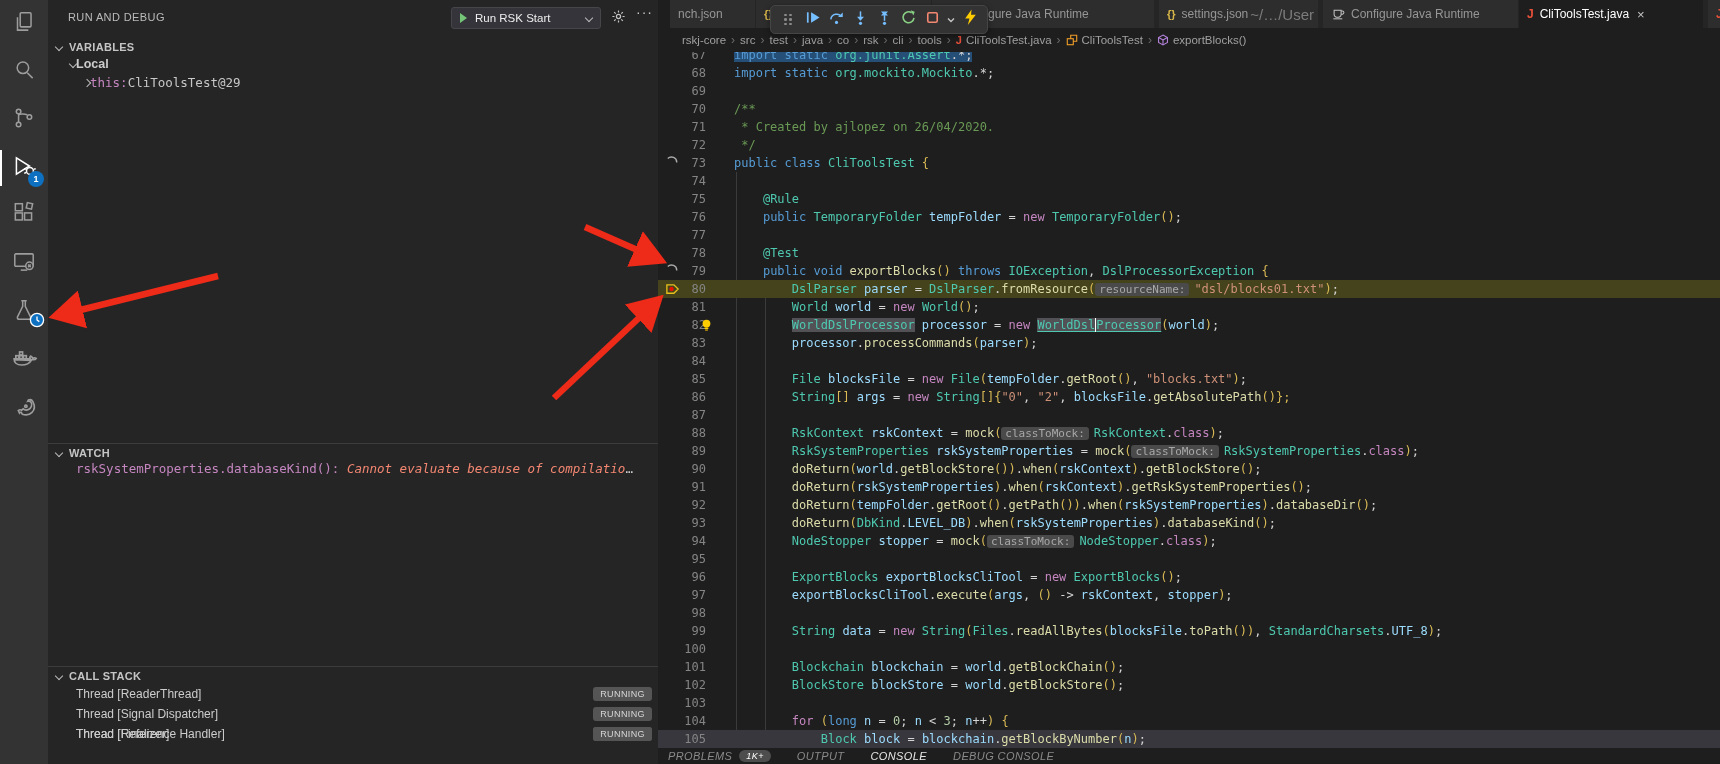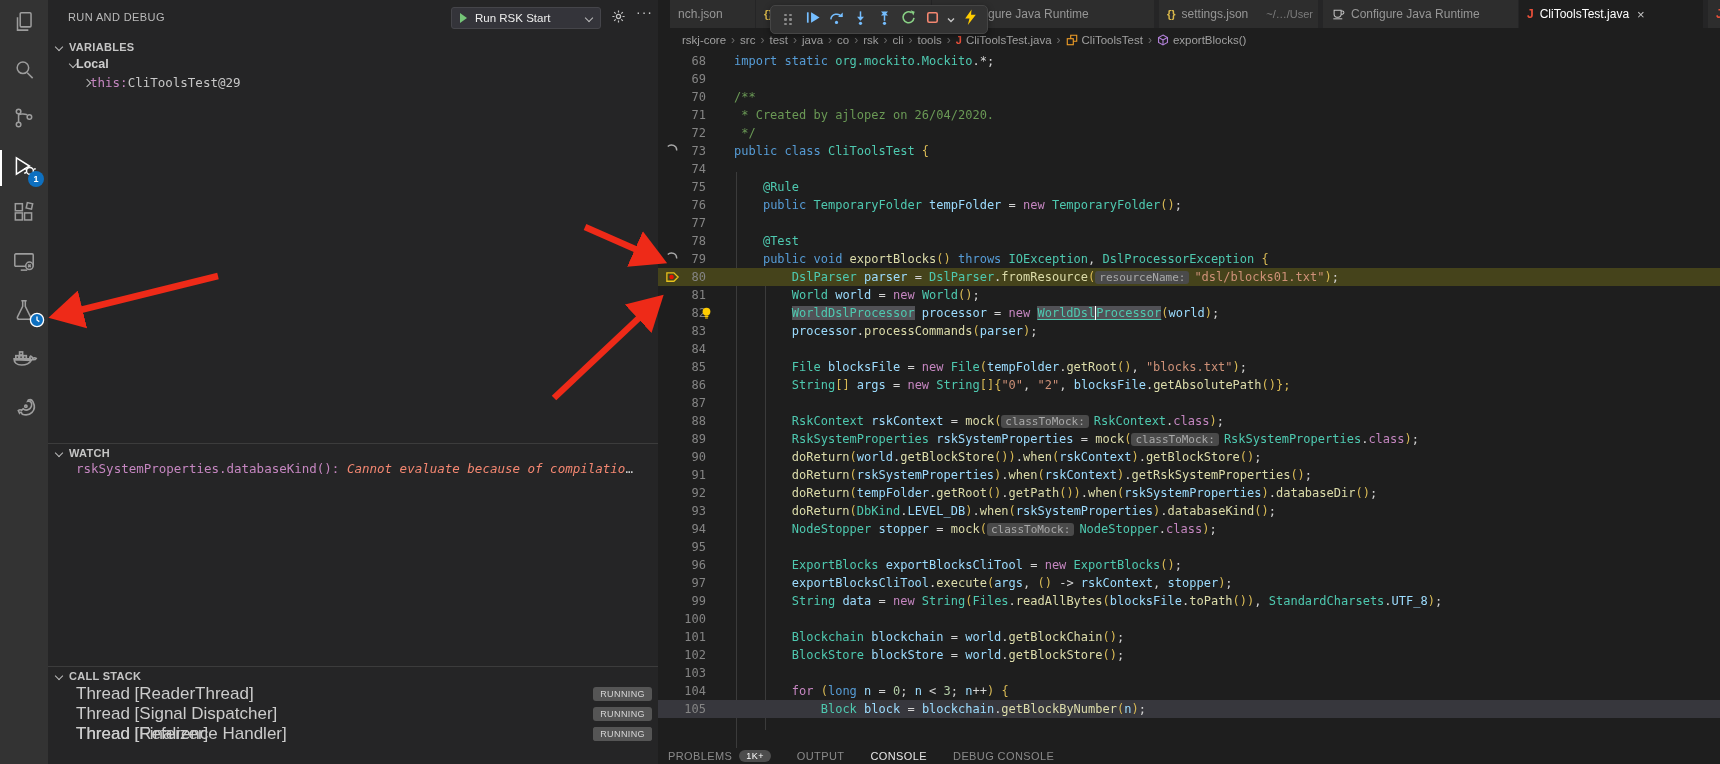--- a/index.html
+++ b/index.html
@@ -36,35 +36,35 @@
   .sect-divider { position:absolute; left:0; width:100%; height:1px; background:#3c3c3c; }
 
   .tree-row { position:absolute; display:flex; align-items:center; font-size:12.5px; color:#cccccc; cursor:pointer; }
   .kw-pink { color:#c586c0; }
   #watch-item { position:absolute; left:28px; top:461px; width:560px; height:18px; font-size:12.5px;
     font-family:"DejaVu Sans Mono", monospace; white-space:nowrap; overflow:hidden; text-overflow:ellipsis; cursor:pointer; }
   #watch-item .expr { color:#c586c0; }
   #watch-item .err { color:#f48771; font-style:italic; }
 
   .cs-row { position:absolute; left:0; width:610px; height:20px; display:flex; align-items:center; cursor:pointer; }
-  .cs-name { margin-left:28px; font-size:17px; color:#cccccc; flex:1; }
+  .cs-name { margin-left:28px; font-size:12px; color:#cccccc; flex:1; }
   .cs-status { margin-right:6px; background:#555555; color:#d6d6d6; font-size:9px; letter-spacing:.4px;
     padding:2px 7px; border-radius:3px; }
 
   
   #main { position:absolute; left:658px; top:0; width:1062px; height:764px; background:#1e1e1e; }
 
   #tabbar { position:absolute; left:12px; top:0; width:1062px; height:28px; background:#252526; }
   .tab { position:absolute; top:0; height:28px; background:#2d2d2d; border-right:1px solid #252526;
     display:flex; align-items:center; padding:0 8px; font-size:12px; color:#969696; cursor:pointer; overflow:hidden; white-space:nowrap; }
   .tab.active { background:#1e1e1e; color:#ffffff; }
   .tab .ticon { margin-right:6px; font-weight:bold; font-size:11px; }
   .ticon.json { color:#d9b84a; }
   .ticon.java { color:#e8503a; font-size:12px; }
-  .tab .detail { margin-left:18px; font-size:11px; color:#7c7c7c; }
+  .tab .detail { margin-left:2px; font-size:15px; color:#7c7c7c; }
   .tab .close { margin-left:8px; color:#c5c5c5; font-size:13px; }
 
   #dbg-toolbar { position:absolute; left:112px; top:5px; height:29px; background:#333333; border:1px solid #454545;
     border-radius:5px; box-shadow:0 2px 6px rgba(0,0,0,.4); display:flex; align-items:center; padding:0 5px; z-index:30; }
   .dtb { width:24px; height:24px; display:flex; align-items:center; justify-content:center; cursor:pointer; border-radius:4px; }
   .grip { display:grid; grid-template-columns:3px 3px; grid-gap:2px; cursor:grab; }
   .grip i { width:2.5px; height:2.5px; border-radius:50%; background:#8a8a8a; }
 
   #breadcrumbs { position:absolute; left:0; top:28px; width:1062px; height:24px; display:flex; align-items:center;
     padding-left:24px; font-size:11.5px; color:#a0a0a0; gap:5px; background:#1e1e1e; white-space:nowrap; }
@@ -92,21 +92,21 @@
   .seg.hl { background:#515156; }
   .seg.lnk { text-decoration:underline; text-underline-offset:2px; }
   .seg.sel { background:#264f78; }
   .seg.cur { display:inline-block; width:0; border-left:1.3px solid #ffffff; height:14px; vertical-align:-3px; }
   .seg.hint { background:#4a4a4a; color:#a8a8a8; border-radius:3px; padding:0 4px; margin-right:5px; font-size:11px; }
   .mark { position:absolute; z-index:5; }
 
   
   #panelbar { position:absolute; left:0; top:748px; width:1062px; height:16px; background:#1e1e1e; display:flex;
     align-items:flex-start; padding-left:10px; gap:26px; }
-  .ptab { font-size:11px; letter-spacing:.4px; color:#8a8a8a; cursor:pointer; display:flex; align-items:center; gap:7px; padding-top:2px; }
+  .ptab { font-size:11px; letter-spacing:.4px; color:#8a8a8a; cursor:pointer; display:flex; align-items:center; gap:7px; padding-top:2px;font-style:italic; }
   .ptab.active { color:#e7e7e7; }
   .pbadge { background:#4d4d4d; color:#ffffff; font-size:9px; padding:1px 7px; border-radius:8px; }
 
   #arrows { position:absolute; left:0; top:0; width:1720px; height:764px; z-index:60; pointer-events:none; }
 </style>
 </head>
 <body>
 
 <div id="app">
 
@@ -404,20 +404,21 @@
               <path d="M7 7l5-2.9M7 7L2 4.1M7 7v5.8"></path>
             </svg>
           </span>
           <span>exportBlocks()</span>
         </span>
       </div>
     <div id="code">
       <div class="guide" style="left:78px; top:120px; height:576px;"></div>
       <div class="guide" style="left:107px; top:228px; height:450px;"></div>
       <div id="code-rows">
+          <div class="crow partial"><div class="inner"><div class="g-ic"></div><div class="g-num">67</div><div class="c-txt"><span class="seg k sel">import static </span><span class="seg t sel">org.junit.Assert</span><span class="seg sel">.*;</span></div></div></div>
           <div class="crow"><div class="inner"><div class="g-ic"></div><div class="g-num">68</div><div class="c-txt"><span class="seg k">import static </span><span class="seg t">org.mockito.Mockito</span><span class="seg">.*;</span></div></div></div>
           <div class="crow"><div class="inner"><div class="g-ic"></div><div class="g-num">69</div><div class="c-txt"></div></div></div>
           <div class="crow"><div class="inner"><div class="g-ic"></div><div class="g-num">70</div><div class="c-txt"><span class="seg c">/**</span></div></div></div>
           <div class="crow"><div class="inner"><div class="g-ic"></div><div class="g-num">71</div><div class="c-txt"><span class="seg c"> * Created by ajlopez on 26/04/2020.</span></div></div></div>
           <div class="crow"><div class="inner"><div class="g-ic"></div><div class="g-num">72</div><div class="c-txt"><span class="seg c"> */</span></div></div></div>
           <div class="crow"><div class="inner"><div class="g-ic"><span class="mark" style="left: 7px; top: 2px;"><svg width="13" height="13" viewBox="0 0 14 14" fill="none">
                     <path d="M3 2.8A5.6 5.6 0 0 1 12.6 7" stroke="#aaaaaa" stroke-width="1.5"></path>
                   </svg></span></div><div class="g-num">73</div><div class="c-txt"><span class="seg k">public class </span><span class="seg t">CliToolsTest </span><span class="seg b1">{</span></div></div></div>
           <div class="crow"><div class="inner"><div class="g-ic"></div><div class="g-num">74</div><div class="c-txt"></div></div></div>
           <div class="crow"><div class="inner"><div class="g-ic"></div><div class="g-num">75</div><div class="c-txt"><span class="seg">    </span><span class="seg t">@Rule</span></div></div></div>
@@ -445,20 +446,21 @@
           <div class="crow"><div class="inner"><div class="g-ic"></div><div class="g-num">88</div><div class="c-txt"><span class="seg">        </span><span class="seg t">RskContext </span><span class="seg v">rskContext </span><span class="seg">= </span><span class="seg m">mock</span><span class="seg b1">(</span><span class="seg hint">classToMock:</span><span class="seg t">RskContext</span><span class="seg">.</span><span class="seg kc">class</span><span class="seg b1">)</span><span class="seg">;</span></div></div></div>
           <div class="crow"><div class="inner"><div class="g-ic"></div><div class="g-num">89</div><div class="c-txt"><span class="seg">        </span><span class="seg t">RskSystemProperties </span><span class="seg v">rskSystemProperties </span><span class="seg">= </span><span class="seg m">mock</span><span class="seg b1">(</span><span class="seg hint">classToMock:</span><span class="seg t">RskSystemProperties</span><span class="seg">.</span><span class="seg kc">class</span><span class="seg b1">)</span><span class="seg">;</span></div></div></div>
           <div class="crow"><div class="inner"><div class="g-ic"></div><div class="g-num">90</div><div class="c-txt"><span class="seg">        </span><span class="seg m">doReturn</span><span class="seg b1">(</span><span class="seg v">world</span><span class="seg">.</span><span class="seg m">getBlockStore</span><span class="seg b1">())</span><span class="seg">.</span><span class="seg m">when</span><span class="seg b1">(</span><span class="seg v">rskContext</span><span class="seg b1">)</span><span class="seg">.</span><span class="seg m">getBlockStore</span><span class="seg b1">()</span><span class="seg">;</span></div></div></div>
           <div class="crow"><div class="inner"><div class="g-ic"></div><div class="g-num">91</div><div class="c-txt"><span class="seg">        </span><span class="seg m">doReturn</span><span class="seg b1">(</span><span class="seg v">rskSystemProperties</span><span class="seg b1">)</span><span class="seg">.</span><span class="seg m">when</span><span class="seg b1">(</span><span class="seg v">rskContext</span><span class="seg b1">)</span><span class="seg">.</span><span class="seg m">getRskSystemProperties</span><span class="seg b1">()</span><span class="seg">;</span></div></div></div>
           <div class="crow"><div class="inner"><div class="g-ic"></div><div class="g-num">92</div><div class="c-txt"><span class="seg">        </span><span class="seg m">doReturn</span><span class="seg b1">(</span><span class="seg v">tempFolder</span><span class="seg">.</span><span class="seg m">getRoot</span><span class="seg b1">()</span><span class="seg">.</span><span class="seg m">getPath</span><span class="seg b1">())</span><span class="seg">.</span><span class="seg m">when</span><span class="seg b1">(</span><span class="seg v">rskSystemProperties</span><span class="seg b1">)</span><span class="seg">.</span><span class="seg m">databaseDir</span><span class="seg b1">()</span><span class="seg">;</span></div></div></div>
           <div class="crow"><div class="inner"><div class="g-ic"></div><div class="g-num">93</div><div class="c-txt"><span class="seg">        </span><span class="seg m">doReturn</span><span class="seg b1">(</span><span class="seg t">DbKind</span><span class="seg">.</span><span class="seg v">LEVEL_DB</span><span class="seg b1">)</span><span class="seg">.</span><span class="seg m">when</span><span class="seg b1">(</span><span class="seg v">rskSystemProperties</span><span class="seg b1">)</span><span class="seg">.</span><span class="seg m">databaseKind</span><span class="seg b1">()</span><span class="seg">;</span></div></div></div>
           <div class="crow"><div class="inner"><div class="g-ic"></div><div class="g-num">94</div><div class="c-txt"><span class="seg">        </span><span class="seg t">NodeStopper </span><span class="seg v">stopper </span><span class="seg">= </span><span class="seg m">mock</span><span class="seg b1">(</span><span class="seg hint">classToMock:</span><span class="seg t">NodeStopper</span><span class="seg">.</span><span class="seg kc">class</span><span class="seg b1">)</span><span class="seg">;</span></div></div></div>
           <div class="crow"><div class="inner"><div class="g-ic"></div><div class="g-num">95</div><div class="c-txt"></div></div></div>
           <div class="crow"><div class="inner"><div class="g-ic"></div><div class="g-num">96</div><div class="c-txt"><span class="seg">        </span><span class="seg t">ExportBlocks </span><span class="seg v">exportBlocksCliTool </span><span class="seg">= </span><span class="seg kc">new </span><span class="seg t">ExportBlocks</span><span class="seg b1">()</span><span class="seg">;</span></div></div></div>
           <div class="crow"><div class="inner"><div class="g-ic"></div><div class="g-num">97</div><div class="c-txt"><span class="seg">        </span><span class="seg v">exportBlocksCliTool</span><span class="seg">.</span><span class="seg m">execute</span><span class="seg b1">(</span><span class="seg v">args</span><span class="seg">, </span><span class="seg b1">()</span><span class="seg"> -&gt; </span><span class="seg v">rskContext</span><span class="seg">, </span><span class="seg v">stopper</span><span class="seg b1">)</span><span class="seg">;</span></div></div></div>
+          <div class="crow"><div class="inner"><div class="g-ic"></div><div class="g-num">98</div><div class="c-txt"></div></div></div>
           <div class="crow"><div class="inner"><div class="g-ic"></div><div class="g-num">99</div><div class="c-txt"><span class="seg">        </span><span class="seg t">String </span><span class="seg v">data </span><span class="seg">= </span><span class="seg kc">new </span><span class="seg t">String</span><span class="seg b1">(</span><span class="seg t">Files</span><span class="seg">.</span><span class="seg m">readAllBytes</span><span class="seg b1">(</span><span class="seg v">blocksFile</span><span class="seg">.</span><span class="seg m">toPath</span><span class="seg b1">())</span><span class="seg">, </span><span class="seg t">StandardCharsets</span><span class="seg">.</span><span class="seg v">UTF_8</span><span class="seg b1">)</span><span class="seg">;</span></div></div></div>
           <div class="crow"><div class="inner"><div class="g-ic"></div><div class="g-num">100</div><div class="c-txt"></div></div></div>
           <div class="crow"><div class="inner"><div class="g-ic"></div><div class="g-num">101</div><div class="c-txt"><span class="seg">        </span><span class="seg t">Blockchain </span><span class="seg v">blockchain </span><span class="seg">= </span><span class="seg v">world</span><span class="seg">.</span><span class="seg m">getBlockChain</span><span class="seg b1">()</span><span class="seg">;</span></div></div></div>
           <div class="crow"><div class="inner"><div class="g-ic"></div><div class="g-num">102</div><div class="c-txt"><span class="seg">        </span><span class="seg t">BlockStore </span><span class="seg v">blockStore </span><span class="seg">= </span><span class="seg v">world</span><span class="seg">.</span><span class="seg m">getBlockStore</span><span class="seg b1">()</span><span class="seg">;</span></div></div></div>
           <div class="crow"><div class="inner"><div class="g-ic"></div><div class="g-num">103</div><div class="c-txt"></div></div></div>
           <div class="crow"><div class="inner"><div class="g-ic"></div><div class="g-num">104</div><div class="c-txt"><span class="seg">        </span><span class="seg kc">for </span><span class="seg b1">(</span><span class="seg k">long </span><span class="seg v">n </span><span class="seg">= </span><span class="seg n">0</span><span class="seg">; </span><span class="seg v">n </span><span class="seg">&lt; </span><span class="seg n">3</span><span class="seg">; </span><span class="seg v">n</span><span class="seg">++</span><span class="seg b1">)</span><span class="seg"> </span><span class="seg b1">{</span></div></div></div>
           <div class="crow bg-dim"><div class="inner"><div class="g-ic"></div><div class="g-num">105</div><div class="c-txt"><span class="seg">            </span><span class="seg t">Block </span><span class="seg v">block </span><span class="seg">= </span><span class="seg v">blockchain</span><span class="seg">.</span><span class="seg m">getBlockByNumber</span><span class="seg b1">(</span><span class="seg v">n</span><span class="seg b1">)</span><span class="seg">;</span></div></div></div>
         </div>
     </div>
     <div id="panelbar">

